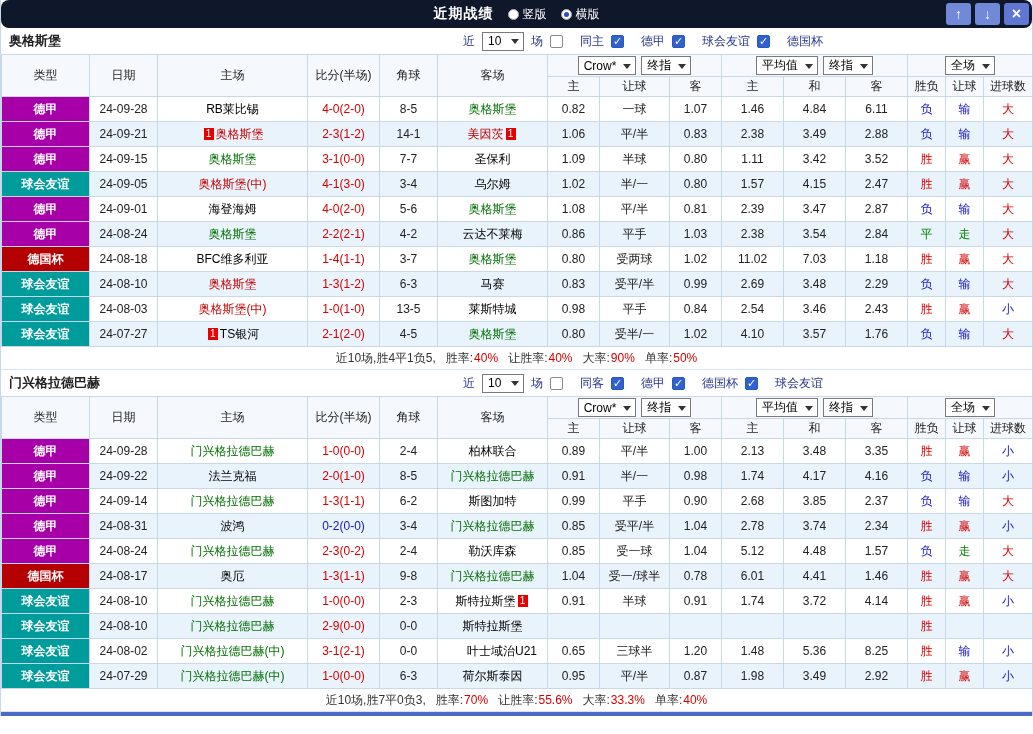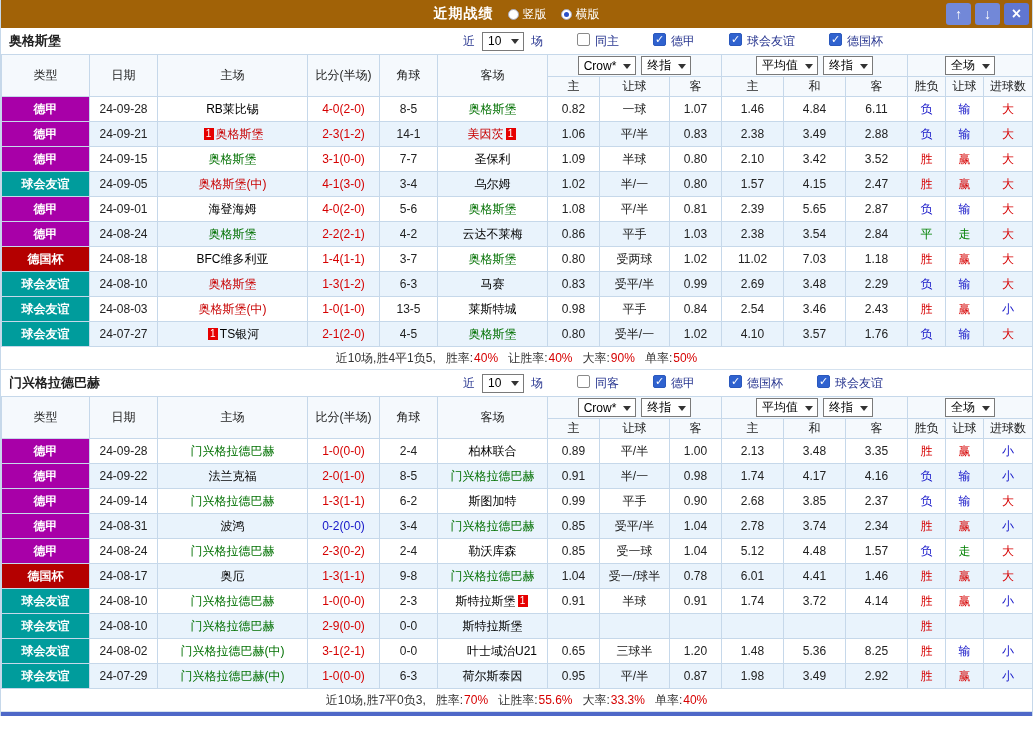--- a/index.html
+++ b/index.html
@@ -7,22 +7,22 @@
   body {
     width: 1033px;
     font-family: "Liberation Sans", "DejaVu Sans", sans-serif;
     background:#fff;
     color:#222;
   }
   .app { width:1033px; border-left:1px solid #c6d8ea; border-right:1px solid #c6d8ea; }
 
   
   .titlebar {
-    position:relative; height:28px; background:#a16207; color:#fff;
-    display:flex; align-items:center; justify-content:center; gap:14px;
+    position:relative; height:28px; background:#0f172a; color:#fff;
+    display:flex; align-items:center; justify-content:center; gap:14px;border-radius:8px;
   }
   .title { font-size:14px; font-weight:bold; letter-spacing:1px; }
   .radio-wrap { display:inline-flex; align-items:center; gap:4px; font-size:12px; cursor:pointer; }
   .radio {
     width:11px; height:11px; border-radius:50%; background:#fff;
     border:1px solid #aab; display:inline-block; position:relative;
   }
   .radio.on::after {
     content:""; position:absolute; left:2.5px; top:2.5px; width:5px; height:5px;
     border-radius:50%; background:#2a50c8;
@@ -45,21 +45,21 @@
   .sel {
     display:inline-flex; align-items:center; justify-content:space-between; gap:7px;
     border:1px solid #7a7a7a; background:#fff; height:19px;
     padding:0 4px 0 5px; font-size:12px; color:#000; cursor:pointer; min-width:50px;
   }
   .sel.count { min-width:42px; }
   .sel::after {
     content:""; width:0; height:0; border:4px solid transparent;
     border-top:5px solid #333; margin-top:5px;
   }
-  .chk { display:inline-flex; gap:5px; cursor:pointer;margin-left:27px; }
+  .chk { display:inline-flex; align-items:center; gap:17px; cursor:pointer; }
   .cb {
     width:13px; height:13px; border:1px solid #8a8a8a; background:#fff;
     display:inline-block; position:relative; border-radius:2px;
   }
   .cb.on { background:#2f62cf; border-color:#2a58bd; }
   .cb.on::after {
     content:"\2713"; position:absolute; color:#fff; font-size:11px; font-weight:bold;
     left:1px; top:-1px;
   }
 
@@ -250,21 +250,21 @@
           <tr>
             <td class="type" style="background: rgb(168, 0, 168);">德甲</td>
             <td>24-09-15</td>
             <td class="teamcell"><span class="tname" style="color: rgb(0, 112, 0);">奥格斯堡</span></td>
             <td class="score" style="color: rgb(214, 0, 0);">3-1(0-0)</td>
             <td>7-7</td>
             <td class="teamcell"><span class="tname" style="color: rgb(0, 0, 0);">圣保利</span></td>
             <td>1.09</td>
             <td>半球</td>
             <td>0.80</td>
-            <td>2.10</td>
+            <td>1.11</td>
             <td>3.42</td>
             <td>3.52</td>
             <td class="res" style="color: rgb(214, 0, 0);">胜</td>
             <td class="res" style="color: rgb(214, 0, 0);">赢</td>
             <td class="res" style="color: rgb(214, 0, 0);">大</td>
           </tr>
           <tr>
             <td class="type" style="background: rgb(0, 156, 156);">球会友谊</td>
             <td>24-09-05</td>
             <td class="teamcell"><span class="tname" style="color: rgb(200, 0, 0);">奥格斯堡(中)</span></td>
@@ -285,21 +285,21 @@
             <td class="type" style="background: rgb(168, 0, 168);">德甲</td>
             <td>24-09-01</td>
             <td class="teamcell"><span class="tname" style="color: rgb(0, 0, 0);">海登海姆</span></td>
             <td class="score" style="color: rgb(214, 0, 0);">4-0(2-0)</td>
             <td>5-6</td>
             <td class="teamcell"><span class="tname" style="color: rgb(0, 112, 0);">奥格斯堡</span></td>
             <td>1.08</td>
             <td>平/半</td>
             <td>0.81</td>
             <td>2.39</td>
-            <td>5.65</td>
+            <td>3.47</td>
             <td>2.87</td>
             <td class="res" style="color: rgb(20, 20, 200);">负</td>
             <td class="res" style="color: rgb(20, 20, 200);">输</td>
             <td class="res" style="color: rgb(214, 0, 0);">大</td>
           </tr>
           <tr>
             <td class="type" style="background: rgb(168, 0, 168);">德甲</td>
             <td>24-08-24</td>
             <td class="teamcell"><span class="tname" style="color: rgb(0, 112, 0);">奥格斯堡</span></td>
             <td class="score" style="color: rgb(214, 0, 0);">2-2(2-1)</td>

